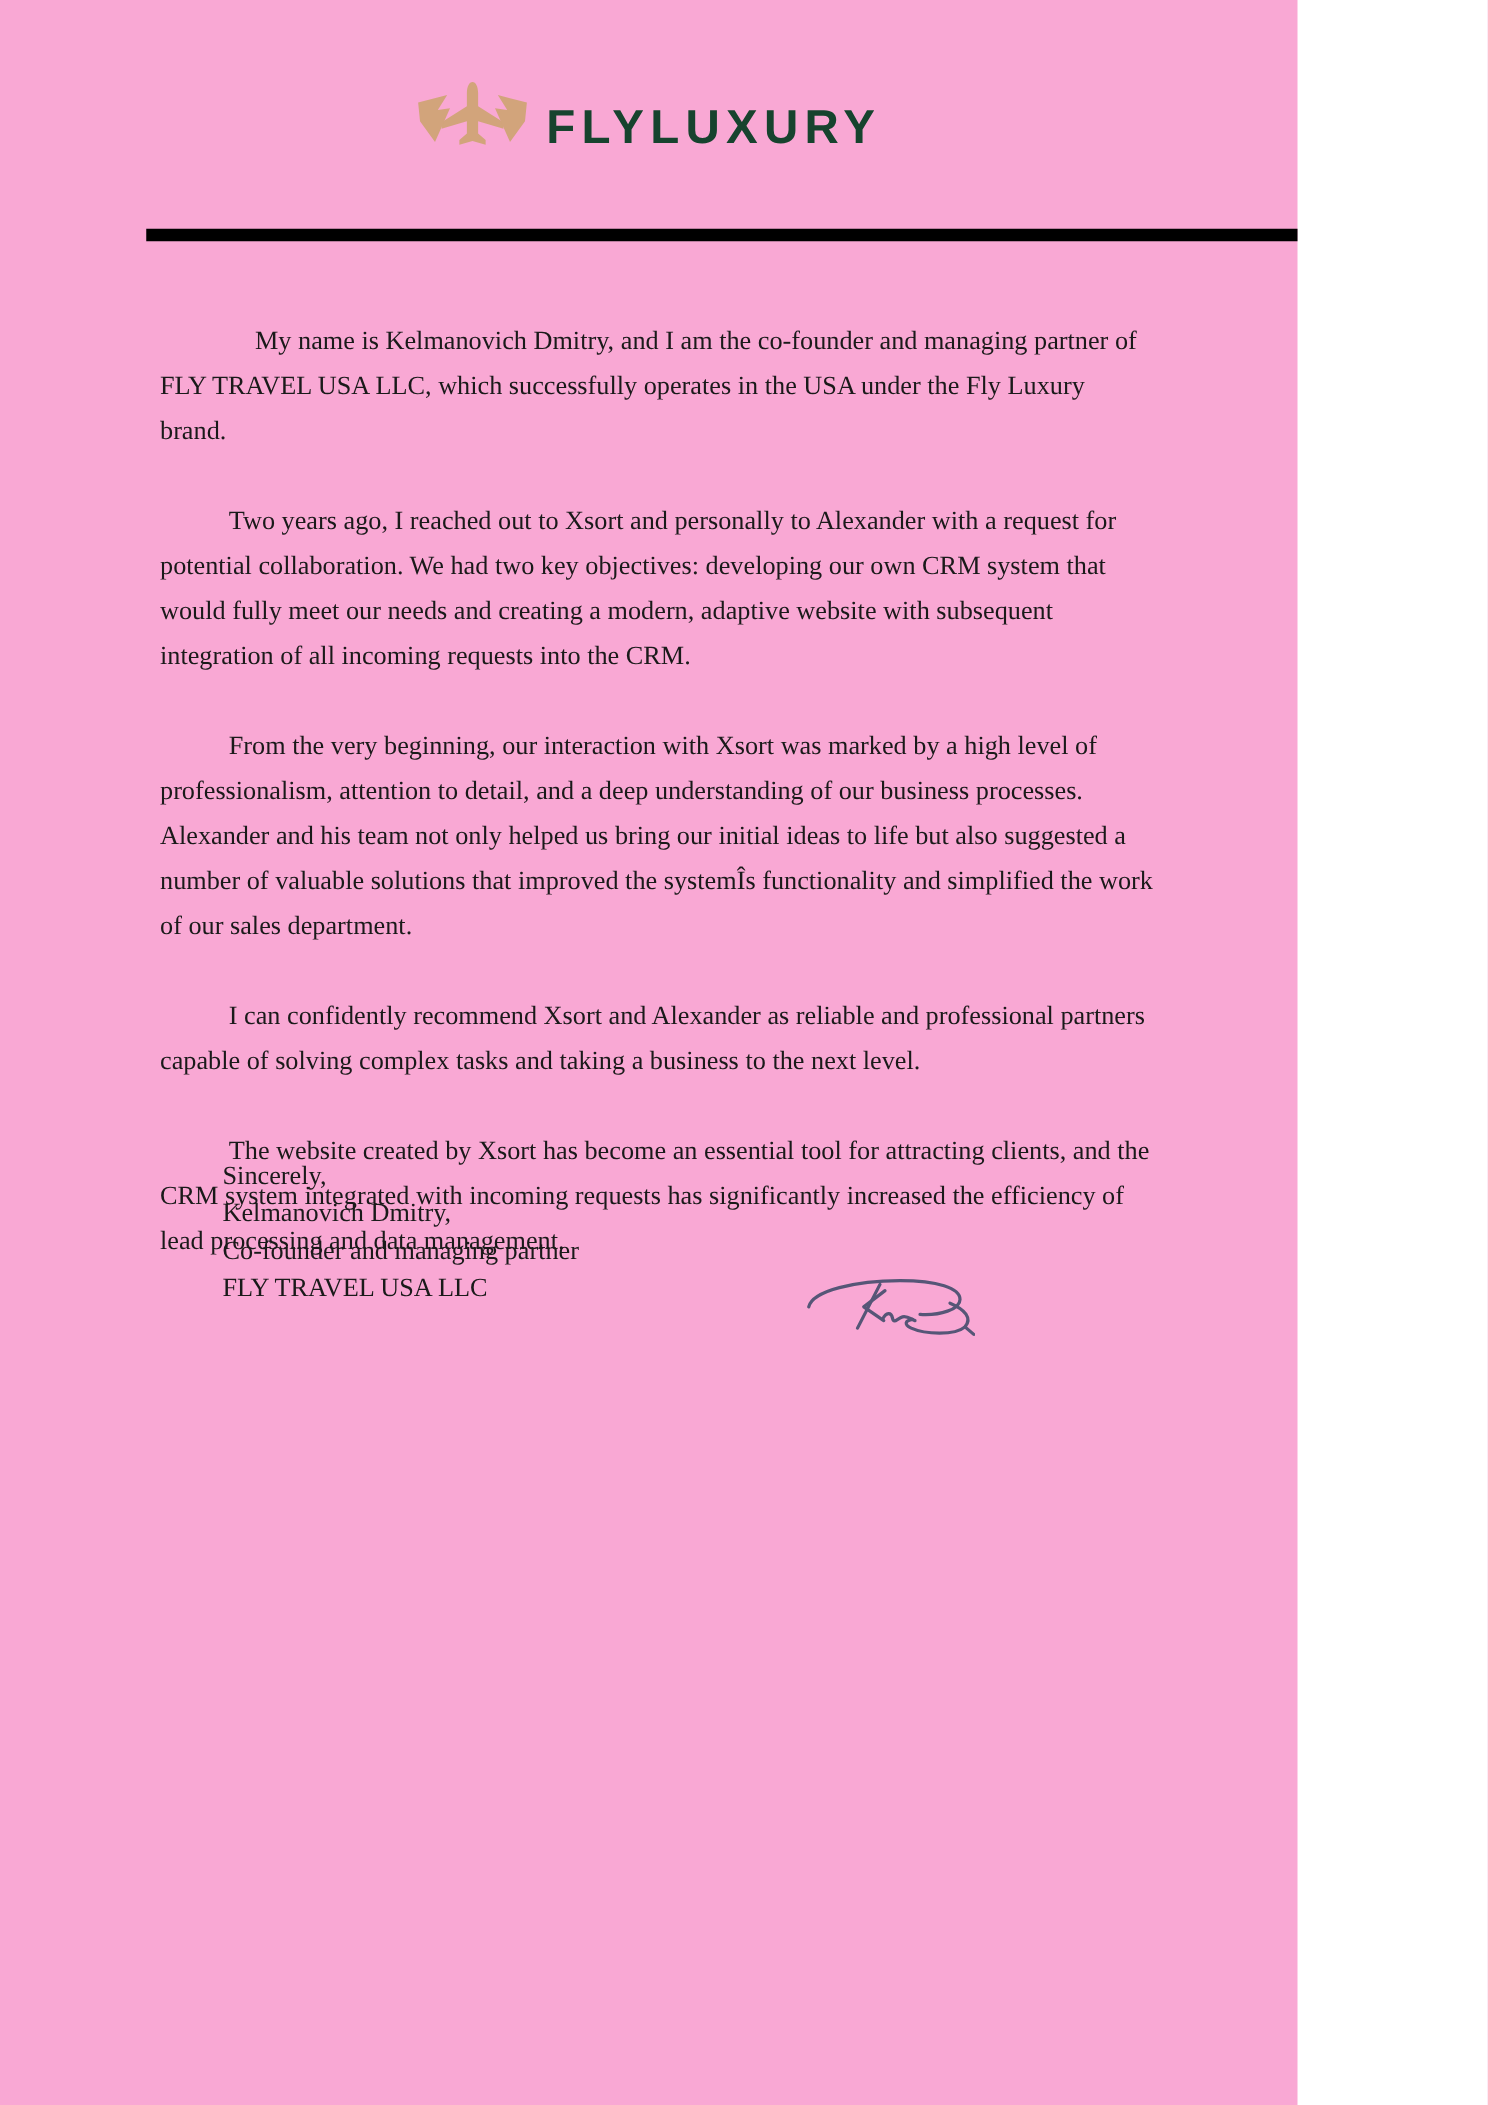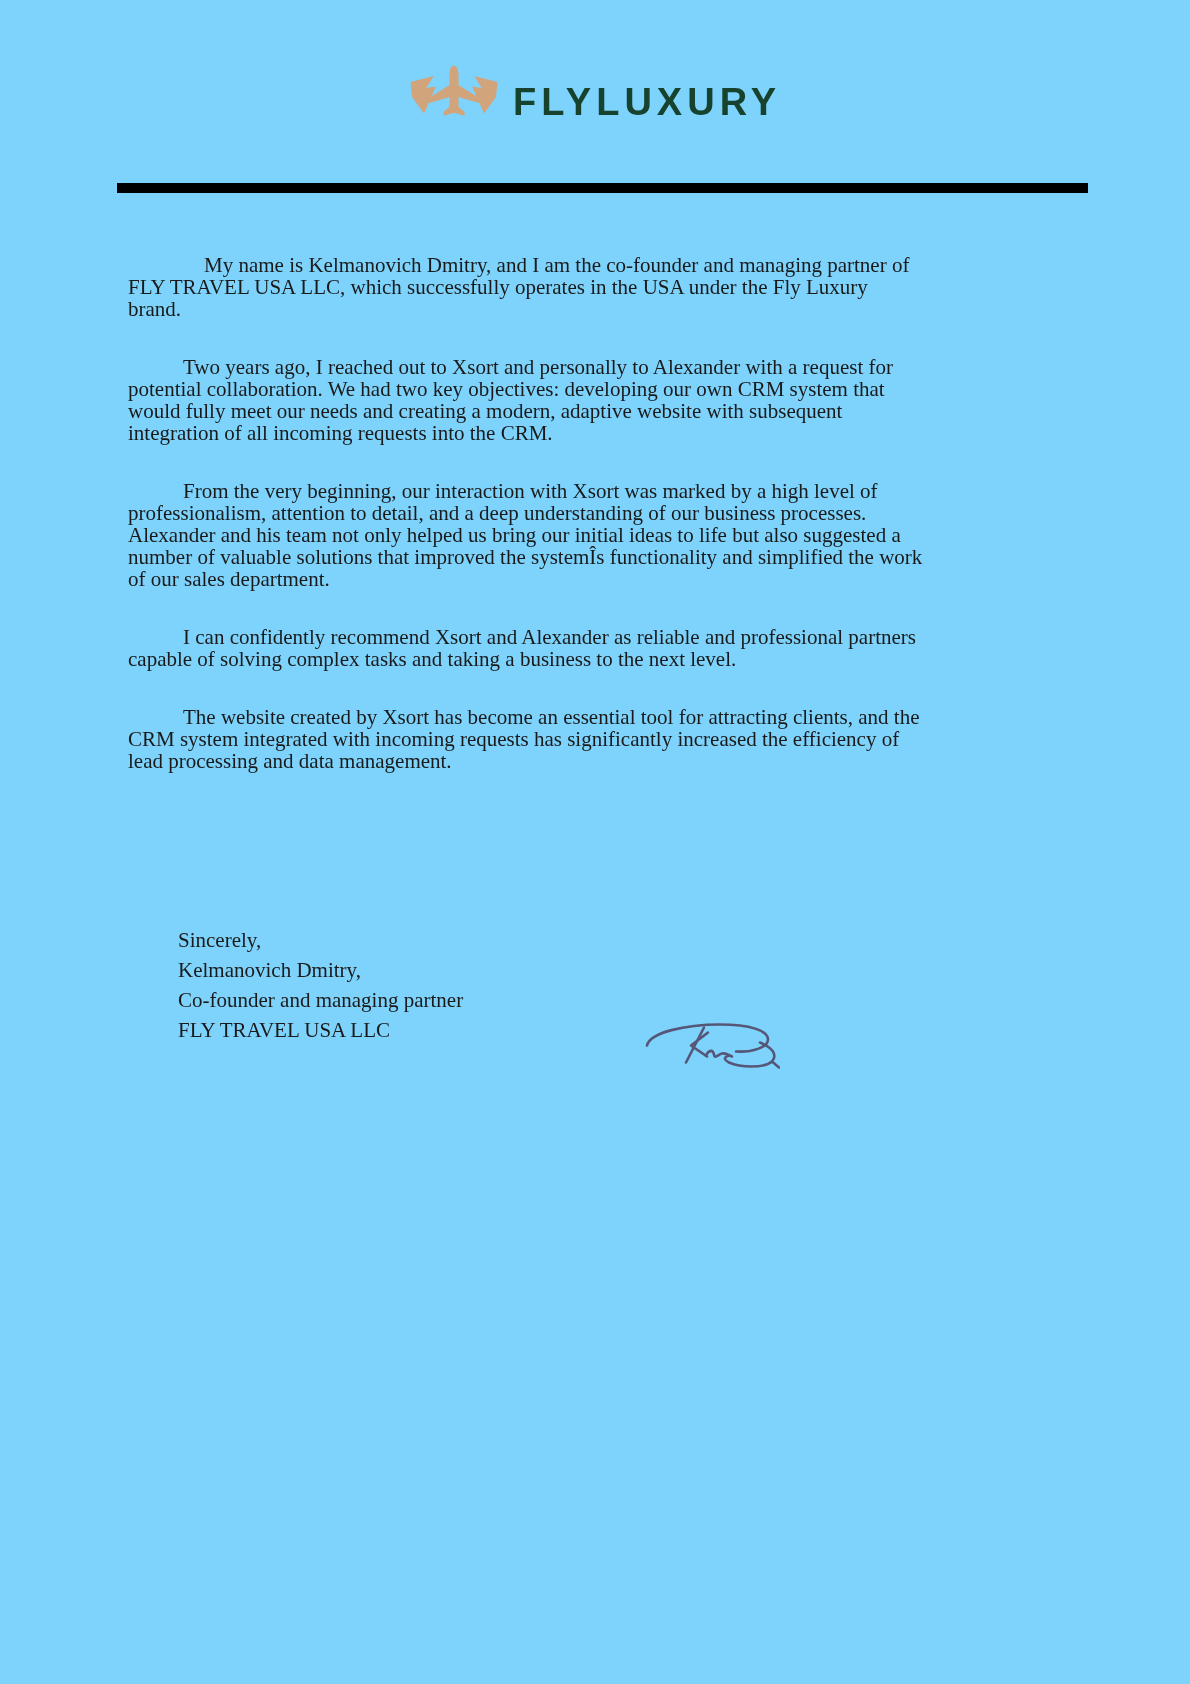--- a/index.html
+++ b/index.html
@@ -1,19 +1,19 @@
 <!DOCTYPE html>
 <html><head>
 <meta charset="utf-8">
 <style>
   html,body{margin:0;padding:0;background:#ffffff;}
   .page{
     position:relative;
-    width:1190px;height:1684px;
-    background:#7dd3fc;
+    width:1038px;height:1684px;
+    background:#f9a8d4;
     font-family:"Liberation Serif", serif;
     color:#1a1a1a;
     overflow:hidden;
   }
   .logo-row{
     position:absolute;top:64px;left:0;width:100%;
     display:flex;align-items:center;justify-content:center;gap:14px;
   }
   .logo-icon svg{display:block;}
   .logo-text{
@@ -24,21 +24,21 @@
     color:#17432e;
     margin-top:16px;
     white-space:nowrap;
   }
   .rule{
     position:absolute;left:117px;top:183px;width:971px;height:10px;
     background:#000000;
   }
   .letter{
     position:absolute;left:128px;top:254px;width:940px;
-    font-size:21px;line-height:22px;
+    font-size:21px;line-height:36px;
   }
   .para{
     margin:0 0 30px 0;
     white-space:pre-line;
   }
   .indent-lg{text-indent:76px;}
   .indent-md{text-indent:55px;margin-top:36px;}
   .sig-text{
     position:absolute;left:178px;top:925px;
     font-size:21px;line-height:30px;

